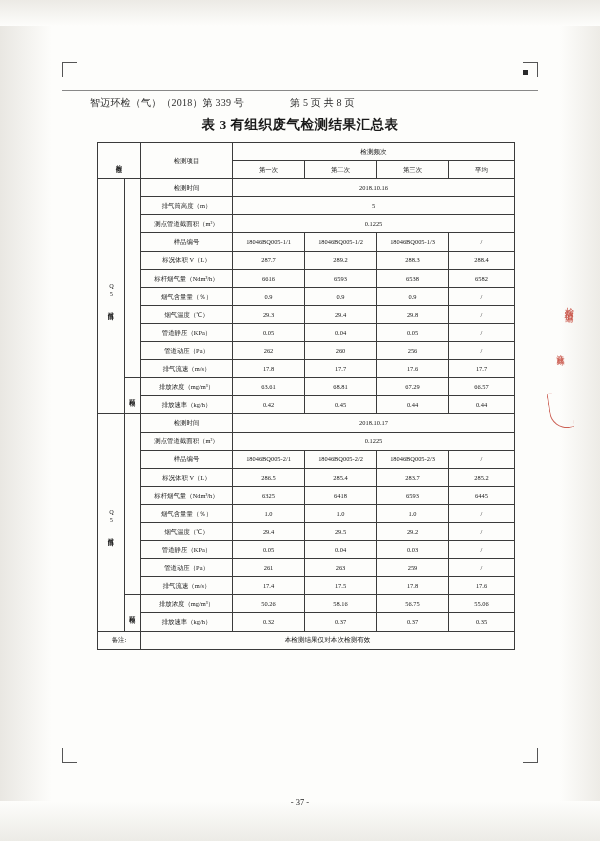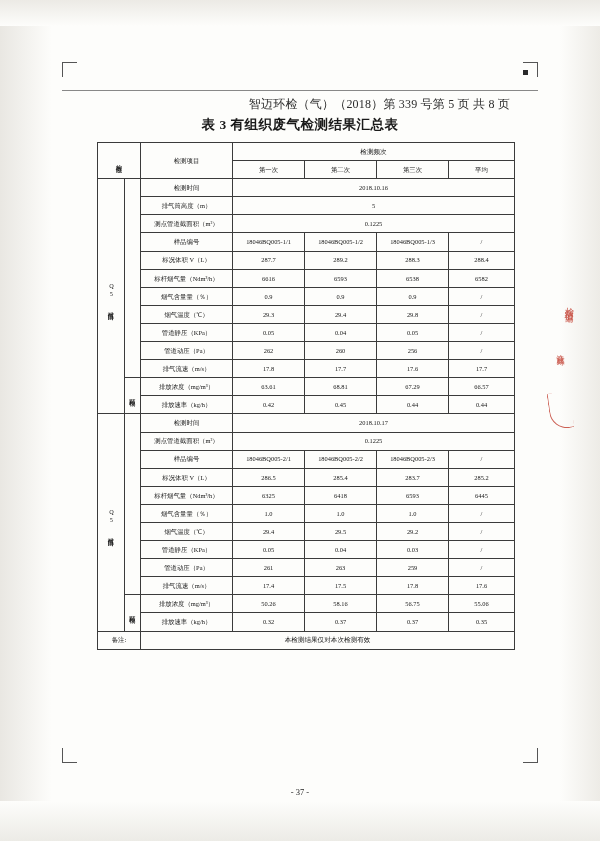--- a/index.html
+++ b/index.html
@@ -59,24 +59,25 @@
     background: #2a2a2a;
   }
 
   
   .doc-header {
     position: absolute;
     left: 90px;
     right: 90px;
     top: 96px;
     display: flex;
-    justify-content: flex-end;
-    font-size: 12px;
+    justify-content: flex-start;
+    font-size: 10px;
     color: #2c2c2c;
     letter-spacing: 0.2px;
+    gap: 46px;
   }
   .hrule {
     position: absolute;
     left: 62px; right: 62px; top: 90px;
     border-top: 1px solid #888;
   }
 
   .doc-title {
     position: absolute;
     left: 0; right: 0;
@@ -133,21 +134,21 @@
   }
   .remark-body {
     text-align: left;
     padding-left: 8px;
     font-size: 6.6px;
     height: 26px;
   }
   .pagefoot {
     position: absolute;
     left: 0; right: 0;
-    bottom: 44px;
+    bottom: 34px;
     text-align: center;
     font-size: 8.5px;
     color: #222;
   }
   
   .red-mark {
     position: absolute;
     color: #c0392b;
     font-family: "Liberation Serif", serif;
   }

